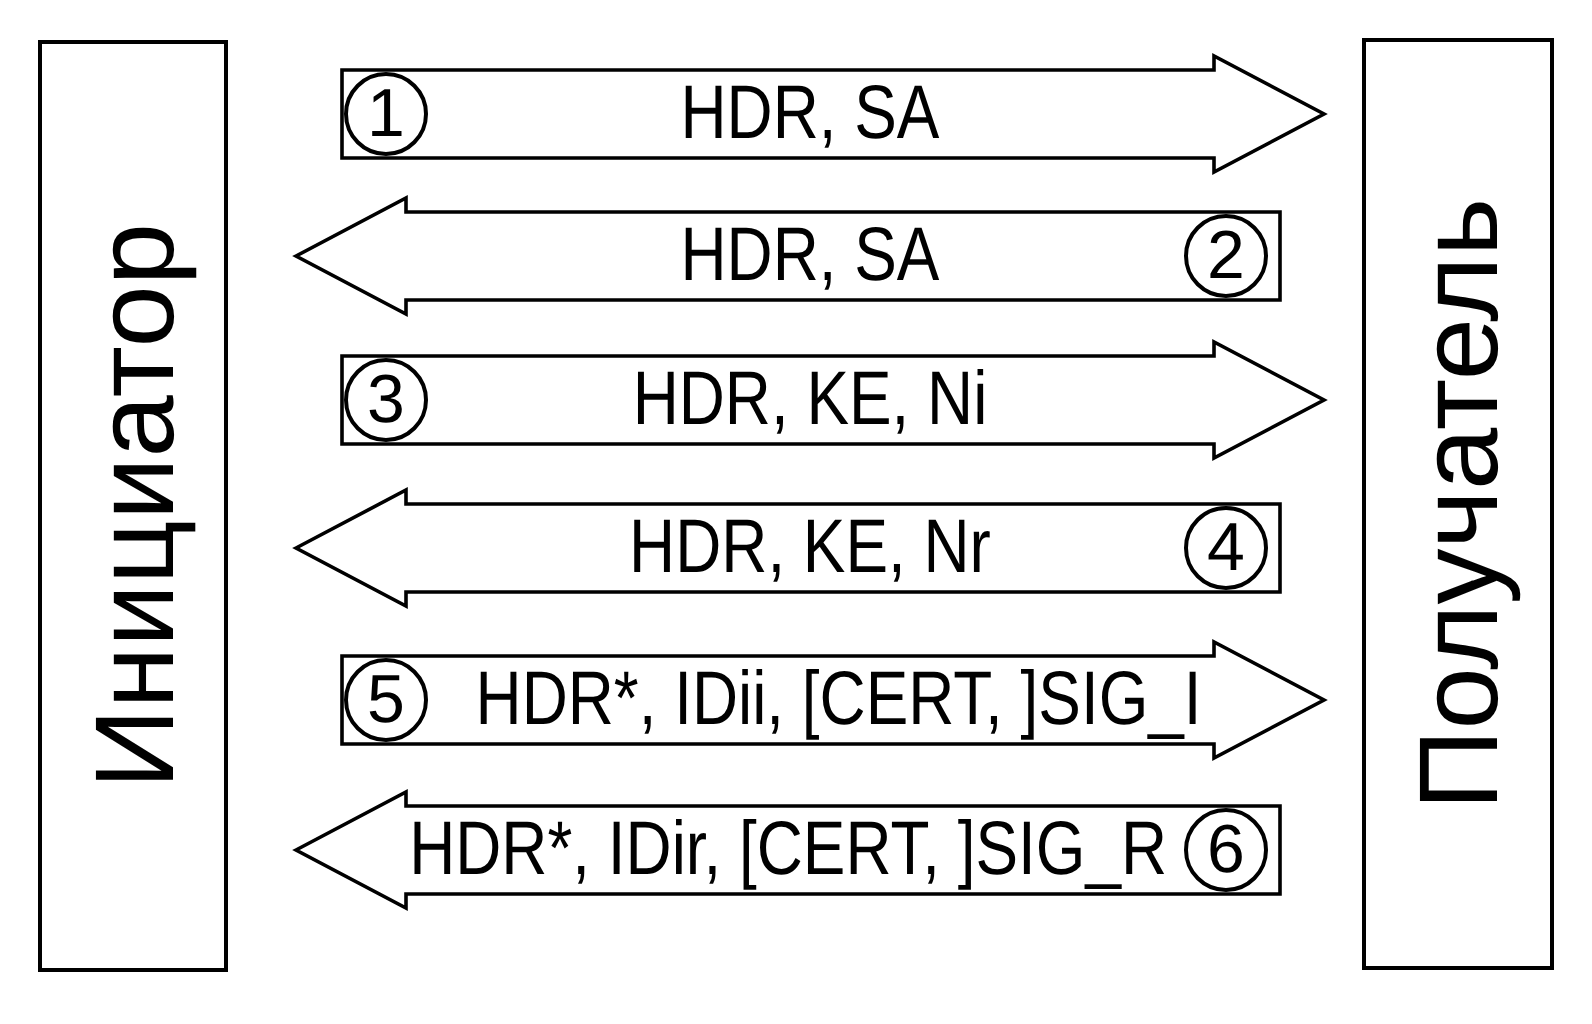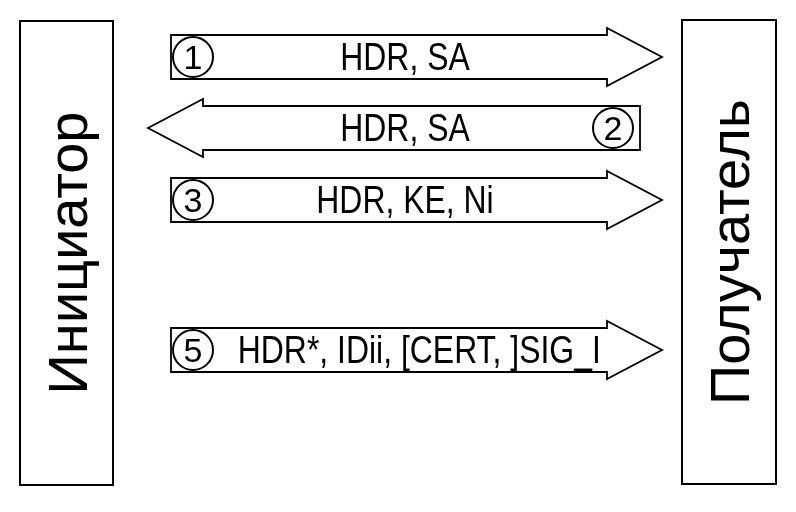--- a/index.html
+++ b/index.html
@@ -100,23 +100,37 @@
   </div>
 
   <div class="row" style="top:164px">
     <svg width="530" height="72" viewBox="0 0 530 72">
       <polygon class="arrow-shape" points="31,14 467,14 467,7 522,36 467,65 467,58 31,58"></polygon>
     </svg>
     <div class="msg">HDR, KE, Ni</div>
     <div class="badge at-left">3</div>
   </div>
 
+  <div class="row" style="top:238px">
+    <svg width="530" height="72" viewBox="0 0 530 72">
+      <polygon class="arrow-shape" points="8,36 63,7 63,14 500,14 500,58 63,58 63,65"></polygon>
+    </svg>
+    <div class="msg">HDR, KE, Nr</div>
+    <div class="badge at-right">4</div>
+  </div>
 
   <div class="row" style="top:314px">
     <svg width="530" height="72" viewBox="0 0 530 72">
       <polygon class="arrow-shape" points="31,14 467,14 467,7 522,36 467,65 467,58 31,58"></polygon>
     </svg>
     <div class="msg" style="padding-left:34px; box-sizing:border-box;">HDR*, IDii, [CERT, ]SIG_I</div>
     <div class="badge at-left">5</div>
   </div>
 
+  <div class="row" style="top:389px">
+    <svg width="530" height="72" viewBox="0 0 530 72">
+      <polygon class="arrow-shape" points="8,36 63,7 63,14 500,14 500,58 63,58 63,65"></polygon>
+    </svg>
+    <div class="msg" style="padding-right:26px; box-sizing:border-box;">HDR*, IDir, [CERT, ]SIG_R</div>
+    <div class="badge at-right">6</div>
+  </div>
 
 </div>
 
 </body></html>

